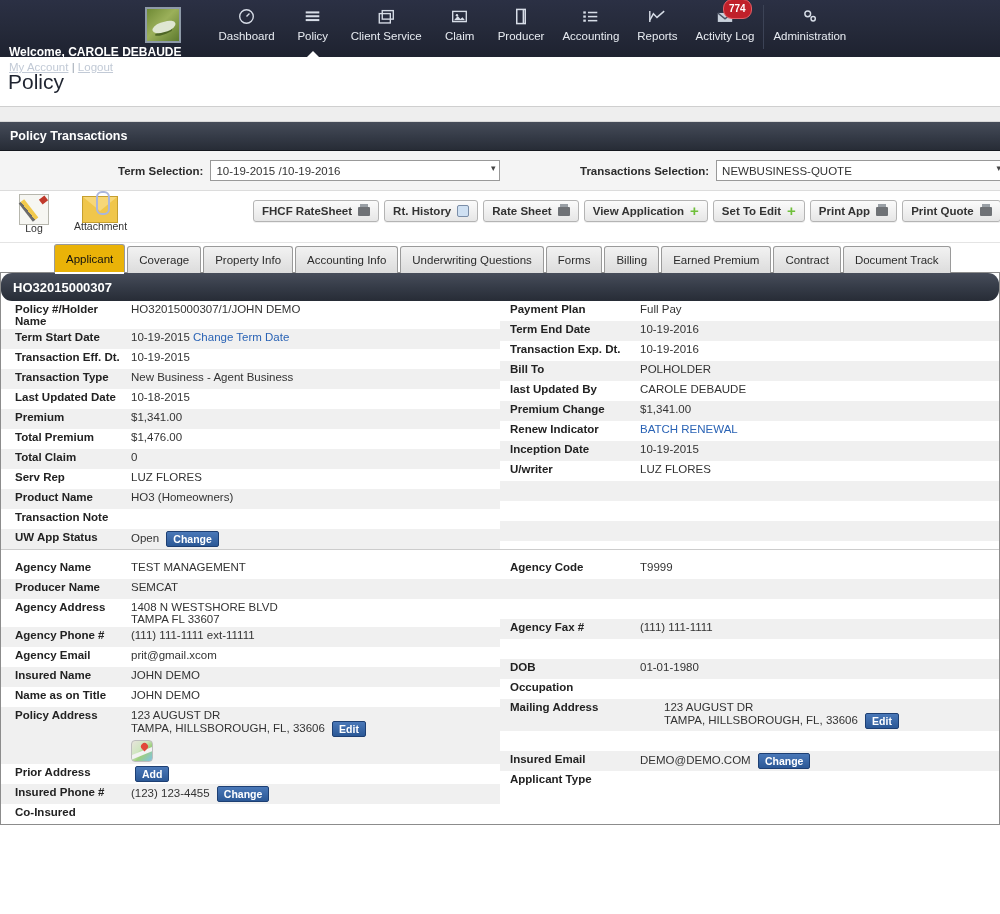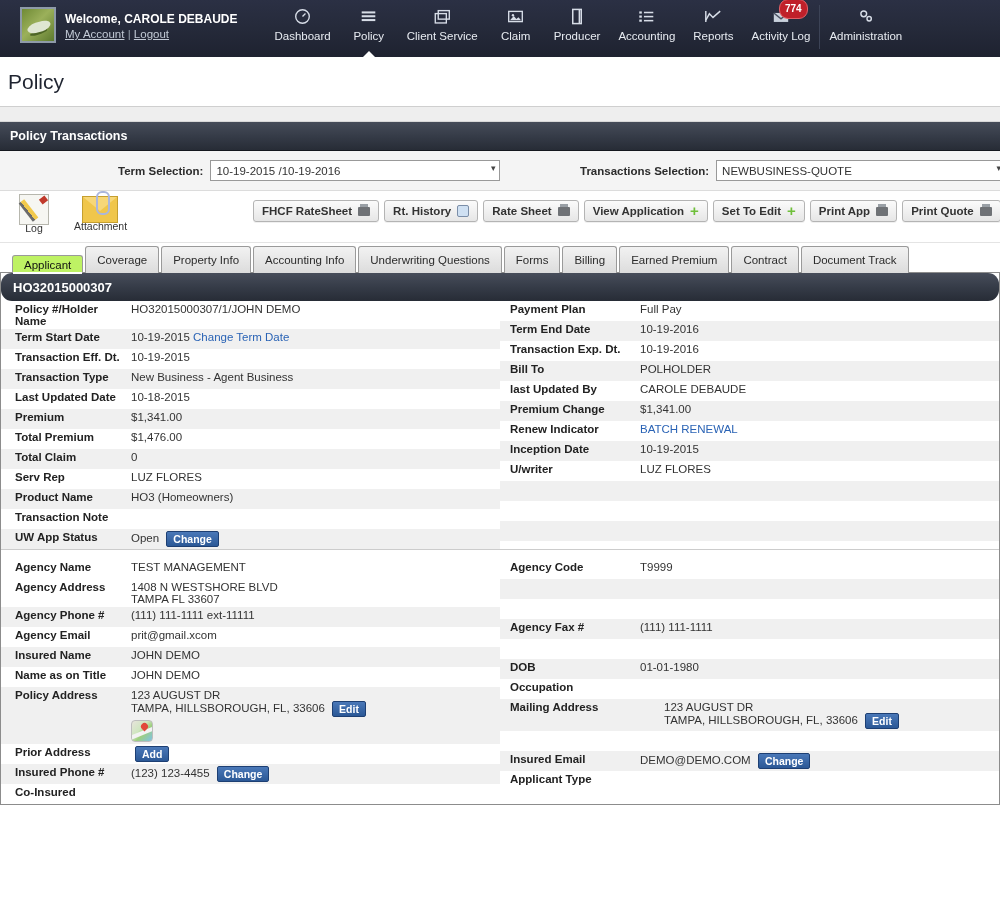--- a/index.html
+++ b/index.html
@@ -9,21 +9,21 @@
     font-family:"Liberation Sans", sans-serif;
     font-size:12px; color:#222; background:#ffffff;
   }
 
   
   .topbar{
     position:relative; height:57px; width:1000px;
     background:linear-gradient(to bottom,#2b3044 0%,#252a3a 50%,#1e2230 100%);
     display:flex; align-items:flex-start;
   }
-  .user-block{ display:flex; align-items:center; padding:7px 0 0 20px; }
+  .user-block{ display:flex; align-items:flex-end; padding:7px 0 0 0;flex-direction:column; }
   .avatar{
     width:36px; height:36px; border:2px solid #8e9aa8; background:#7b8f3e;
     background-image:linear-gradient(135deg,#6f8a35 0%,#9bb05a 45%,#5d7a2e 100%);
     position:relative; overflow:hidden; flex:none;
   }
   .avatar:after{
     content:""; position:absolute; left:5px; top:13px; width:24px; height:10px;
     border-radius:50%/60%; background:#dfe6d2; transform:rotate(-18deg);
     box-shadow:-2px 5px 0 -3px #4e6626;
   }
@@ -131,21 +131,21 @@
     content:""; position:absolute; left:0; right:0; bottom:0; height:1px; background:#8c8c8c;
   }
   .tab{
     height:27px; display:flex; align-items:center; padding:0 11px;
     background:linear-gradient(to bottom,#f2f2f2,#dcdcdc);
     border:1px solid #9a9a9a; border-bottom:none;
     border-radius:3px 3px 0 0; margin-right:2px;
     font-size:11.5px; color:#2b2b2b; cursor:pointer; white-space:nowrap; position:relative;
   }
   .tab.active{
-    background:#bef264; color:#111; font-weight:normal; height:18px; z-index:2;
+    background:#eab308; color:#111; font-weight:normal; height:29px; z-index:2;margin-left:42px;
   }
   .tab.active:after{ content:""; position:absolute; left:0; right:0; bottom:-1px; height:2px; background:#fff; }
 
   
   .card{ border:1px solid #8c8c8c; border-top:none; background:#fff; }
   .card-head{
     height:28px; display:flex; align-items:center; padding-left:12px;
     background:linear-gradient(to bottom,#474d5a 0%,#343a46 55%,#272c36 100%);
     color:#fff; font-weight:bold; font-size:13px;border-radius:11px;
   }
@@ -543,20 +543,26 @@
   <div class="sec-gap hr-sec"></div>
 
   <div class="grid">
     <div class="col col-left" id="agency-left">
         <div class="row">
           <div class="lbl">Agency Name</div>
           <div class="val">
             <div>TEST MANAGEMENT </div>
           </div>
         </div>
+        <div class="row alt">
+          <div class="lbl">Producer Name</div>
+          <div class="val">
+            <div>SEMCAT </div>
+          </div>
+        </div>
         <div class="row">
           <div class="lbl">Agency Address</div>
           <div class="val">
             <div>1408 N WESTSHORE BLVD </div>
             <div>TAMPA FL 33607 </div>
           </div>
         </div>
         <div class="row alt">
           <div class="lbl">Agency Phone #</div>
           <div class="val">

